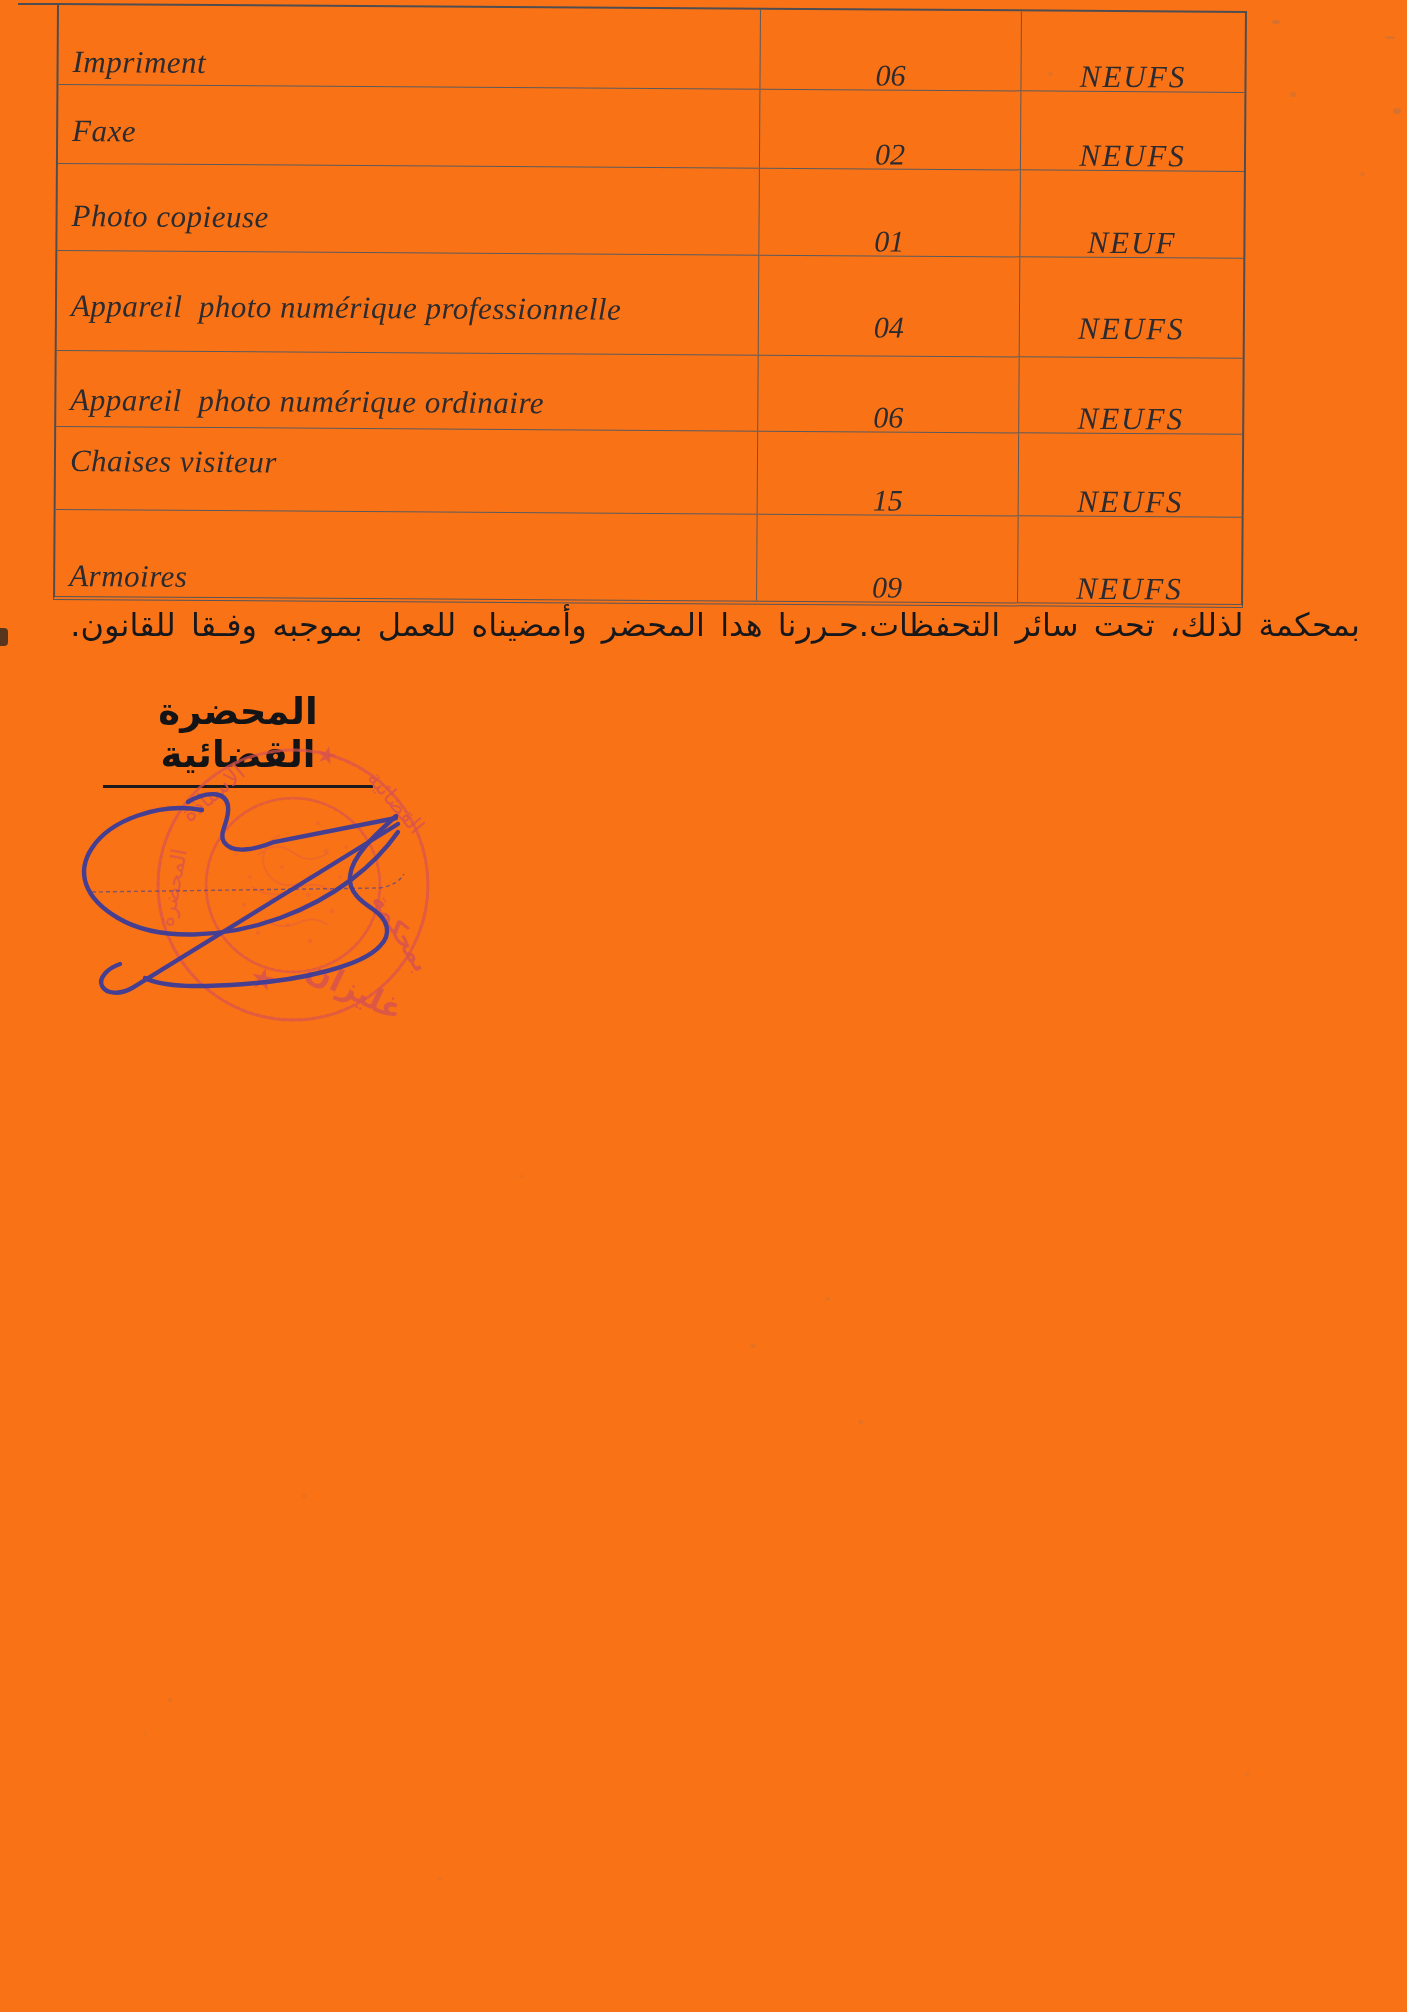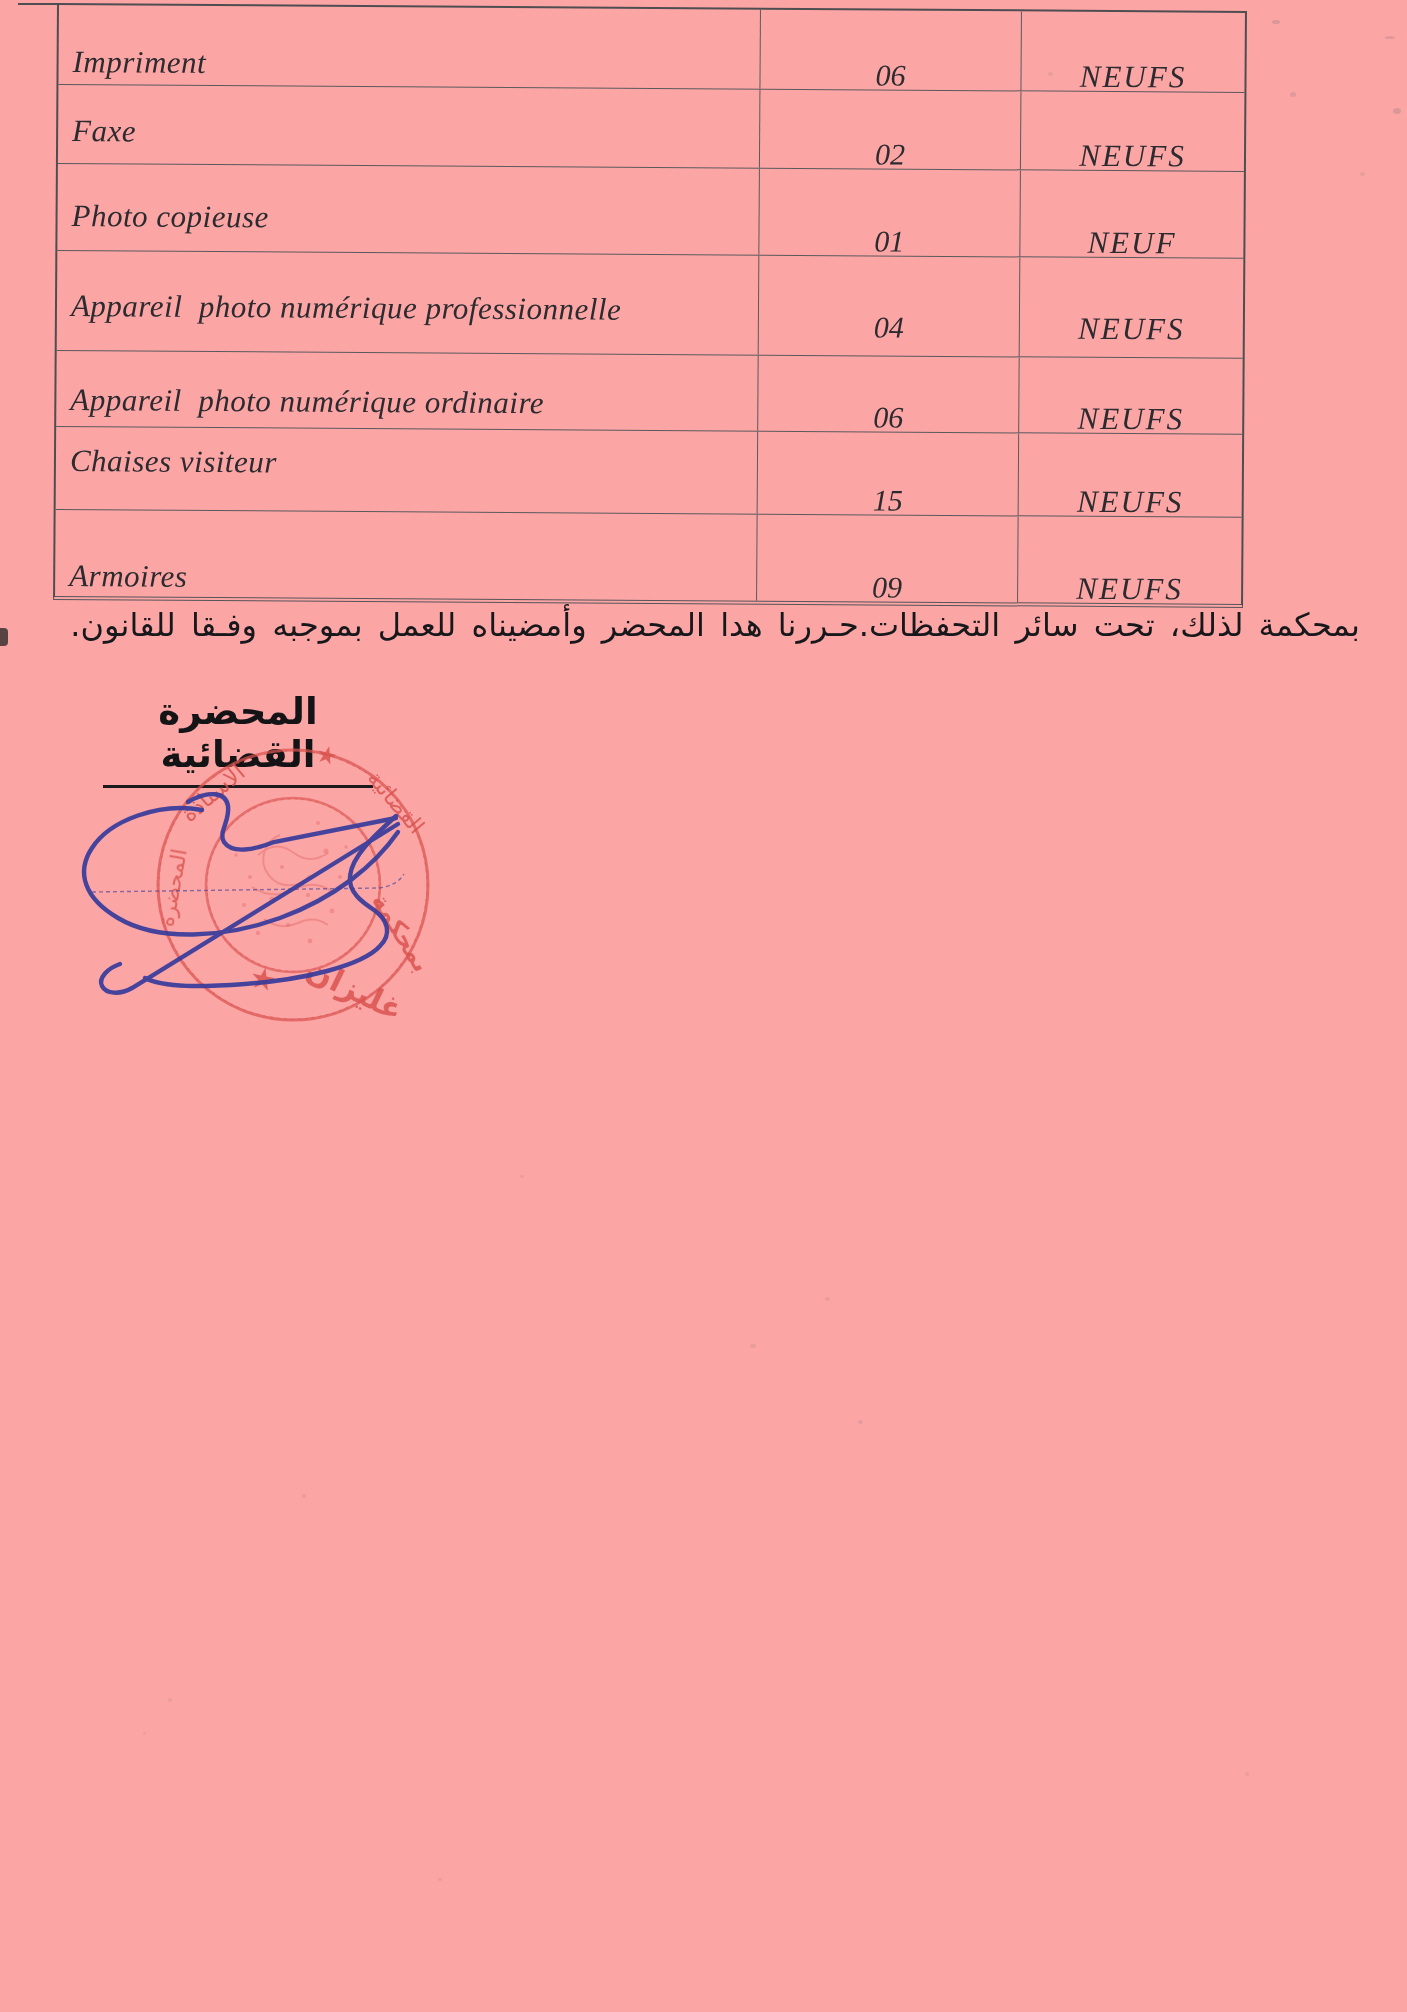--- a/index.html
+++ b/index.html
@@ -1,20 +1,20 @@
 <!DOCTYPE html>
 <html><head>
 <meta charset="utf-8">
 <style>
   html,body{margin:0;padding:0;background:#e8e8e8;}
   .page{
     position:relative;
     width:1407px;height:2012px;
     margin:0 auto;
-    background:#fca5a5;
+    background:#f97316;
     overflow:hidden;
     font-family:"Liberation Serif","DejaVu Serif",serif;
     color:#26262a;
   }
   
   .inv-table{
     position:absolute;left:57px;top:3px;
     width:1186px;
     border:2px solid #4e4e52;
     border-bottom:4px double #55555a;

